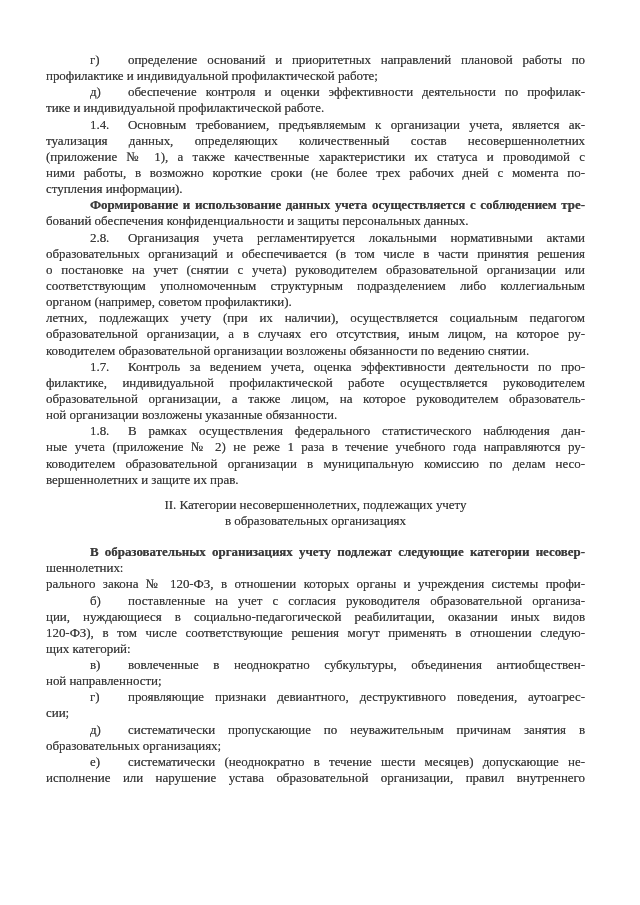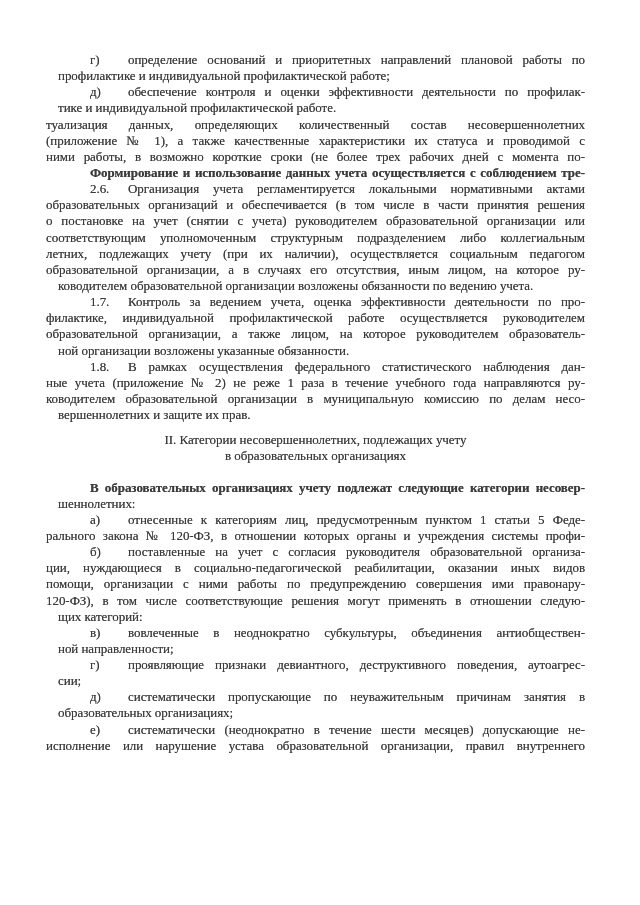--- a/index.html
+++ b/index.html
@@ -24,21 +24,20 @@
   .line {
     height: 16.15px;
     overflow: hidden;
     text-align: justify;
     text-align-last: justify;
     text-shadow: 0 0 0.35px rgba(60,60,60,0.75);
   }
   .line.end {
     text-align: center;
     text-align-last: left;
-    margin-left: 12px;
   }
   .line.ind { text-indent: 44px; font-weight: bold; }
   .lbl {
     display: inline-block;
     margin-left: 44px;
     width: 38px;
   }
   .h-block { margin: 9px 0 15px 0; }
   .h-line {
     height: 16.15px;
@@ -50,52 +49,54 @@
 </head>
 <body>
 
 <div class="page" style="background: rgb(255, 255, 255); color: rgb(59, 59, 59);">
   <div class="doc">
     <div id="part1">
         <div class="line"><span class="lbl">г)</span><span>определение оснований и приоритетных направлений плановой работы по</span></div>
         <div class="line end">профилактике и индивидуальной профилактической работе;</div>
         <div class="line"><span class="lbl">д)</span><span>обеспечение контроля и оценки эффективности деятельности по профилак-</span></div>
         <div class="line end">тике и индивидуальной профилактической работе.</div>
+        <div class="line"><span class="lbl">1.4.</span><span>Основным требованием, предъявляемым к организации учета, является ак-</span></div>
         <div class="line">туализация данных, определяющих количественный состав несовершеннолетних</div>
         <div class="line">(приложение № 1), а также качественные характеристики их статуса и проводимой с</div>
         <div class="line">ними работы, в возможно короткие сроки (не более трех рабочих дней с момента по-</div>
+        <div class="line end">ступления информации).</div>
         <div class="line ind">Формирование и использование данных учета осуществляется с соблюдением тре-</div>
-        <div class="line"><span class="lbl">2.6.</span><span>Организация учета регламентируется локальными нормативными актами</span></div>
+        <div class="line end">бований обеспечения конфиденциальности и защиты персональных данных.</div>
+        <div class="line"><span class="lbl">2.8.</span><span>Организация учета регламентируется локальными нормативными актами</span></div>
         <div class="line">образовательных организаций и обеспечивается (в том числе в части принятия решения</div>
         <div class="line">о постановке на учет (снятии с учета) руководителем образовательной организации или</div>
         <div class="line">соответствующим уполномоченным структурным подразделением либо коллегиальным</div>
+        <div class="line end">органом (например, советом профилактики).</div>
         <div class="line">летних, подлежащих учету (при их наличии), осуществляется социальным педагогом</div>
         <div class="line">образовательной организации, а в случаях его отсутствия, иным лицом, на которое ру-</div>
-        <div class="line end">ководителем образовательной организации возложены обязанности по ведению учета.</div>
+        <div class="line end">ководителем образовательной организации возложены обязанности по ведению снятии.</div>
         <div class="line"><span class="lbl">1.7.</span><span>Контроль за ведением учета, оценка эффективности деятельности по про-</span></div>
         <div class="line">филактике, индивидуальной профилактической работе осуществляется руководителем</div>
         <div class="line">образовательной организации, а также лицом, на которое руководителем образователь-</div>
         <div class="line end">ной организации возложены указанные обязанности.</div>
         <div class="line"><span class="lbl">1.8.</span><span>В рамках осуществления федерального статистического наблюдения дан-</span></div>
         <div class="line">ные учета (приложение № 2) не реже 1 раза в течение учебного года направляются ру-</div>
         <div class="line">ководителем образовательной организации в муниципальную комиссию по делам несо-</div>
         <div class="line end">вершеннолетних и защите их прав.</div>
       </div>
     <div class="h-block">
       <div class="h-line">II. Категории несовершеннолетних, подлежащих учету</div>
       <div class="h-line">в образовательных организациях</div>
     </div>
     <div id="part2">
         <div class="line ind">В образовательных организациях учету подлежат следующие категории несовер-</div>
         <div class="line end">шеннолетних:</div>
-        <div class="line"><span class="lbl">а)</span><span>отнесенные к категориям лиц, предусмотренным пунктом 1 статьи 5 Феде-</span></div>
         <div class="line">рального закона № 120-ФЗ, в отношении которых органы и учреждения системы профи-</div>
         <div class="line"><span class="lbl">б)</span><span>поставленные на учет с согласия руководителя образовательной организа-</span></div>
         <div class="line">ции, нуждающиеся в социально-педагогической реабилитации, оказании иных видов</div>
-        <div class="line">помощи, организации с ними работы по предупреждению совершения ими правонару-</div>
         <div class="line">120-ФЗ), в том числе соответствующие решения могут применять в отношении следую-</div>
         <div class="line end">щих категорий:</div>
         <div class="line"><span class="lbl">в)</span><span>вовлеченные в неоднократно субкультуры, объединения антиобществен-</span></div>
         <div class="line end">ной направленности;</div>
         <div class="line"><span class="lbl">г)</span><span>проявляющие признаки девиантного, деструктивного поведения, аутоагрес-</span></div>
         <div class="line end">сии;</div>
         <div class="line"><span class="lbl">д)</span><span>систематически пропускающие по неуважительным причинам занятия в</span></div>
         <div class="line end">образовательных организациях;</div>
         <div class="line"><span class="lbl">е)</span><span>систематически (неоднократно в течение шести месяцев) допускающие не-</span></div>
         <div class="line">исполнение или нарушение устава образовательной организации, правил внутреннего</div>

